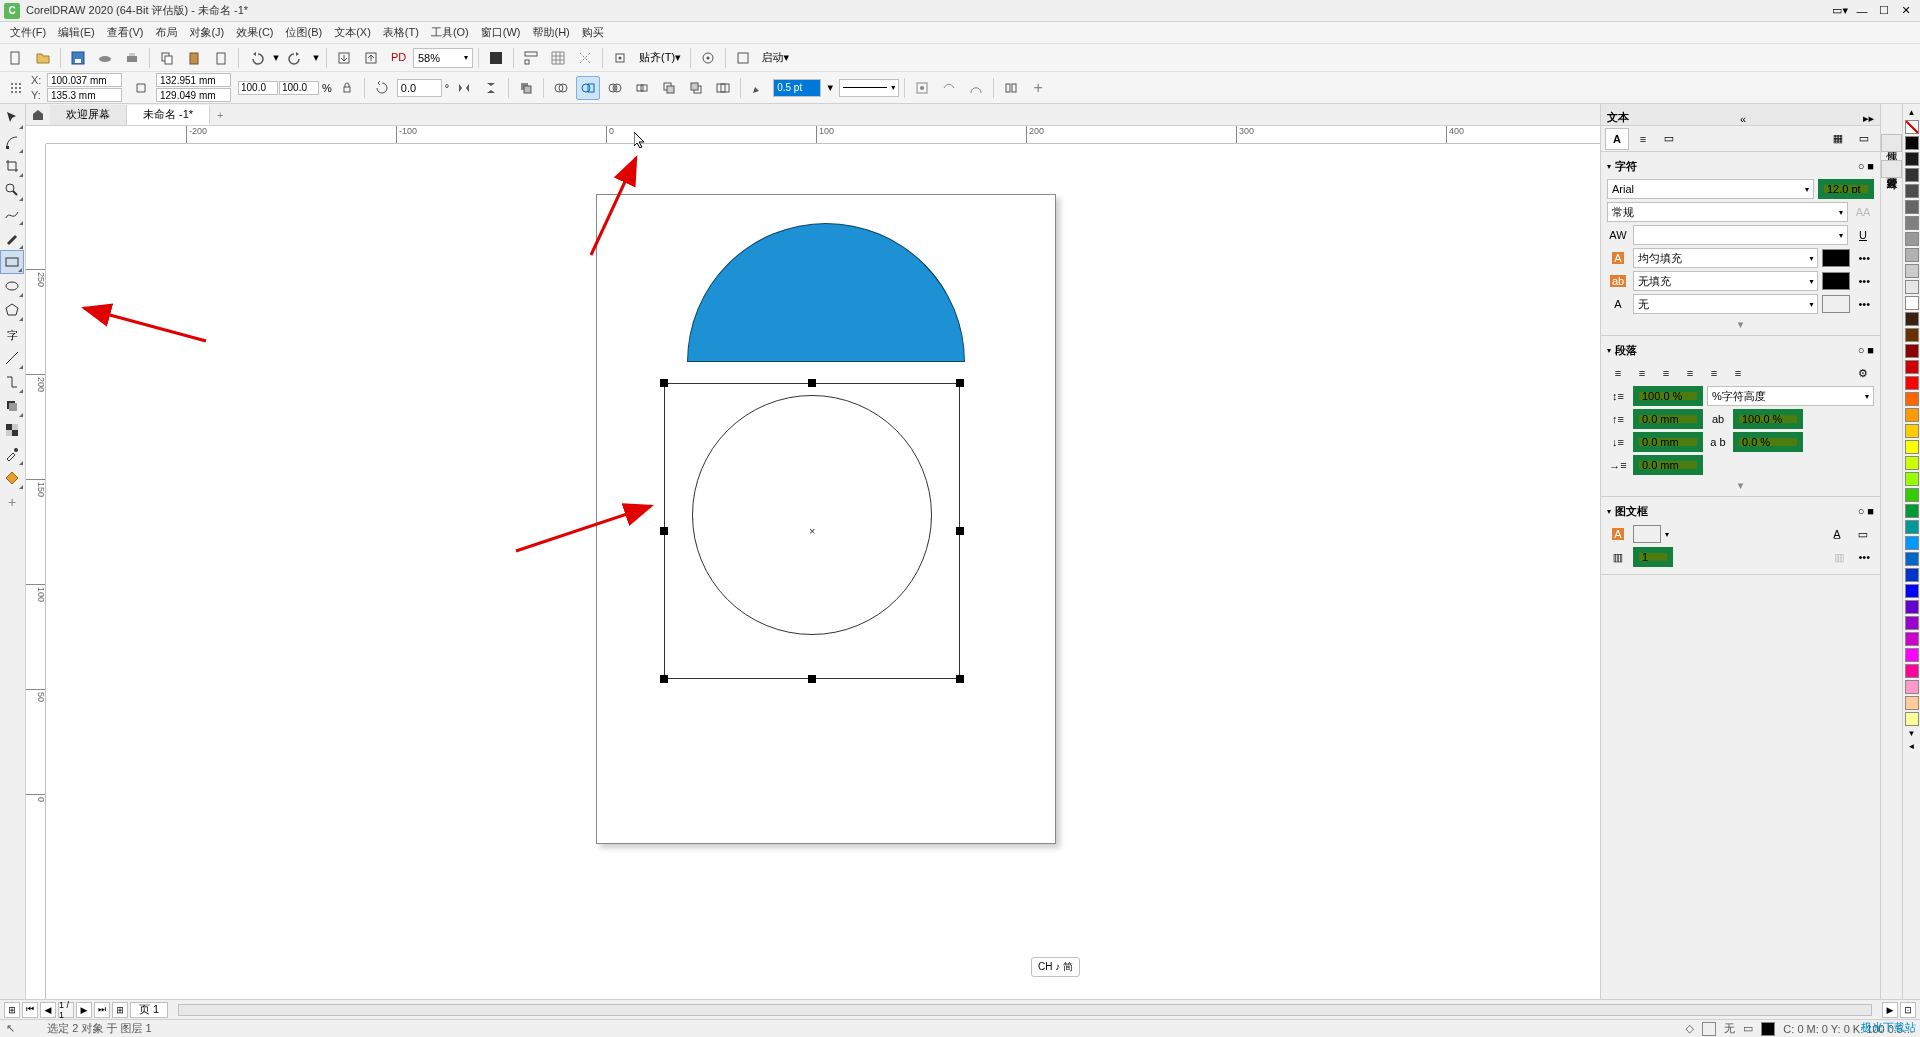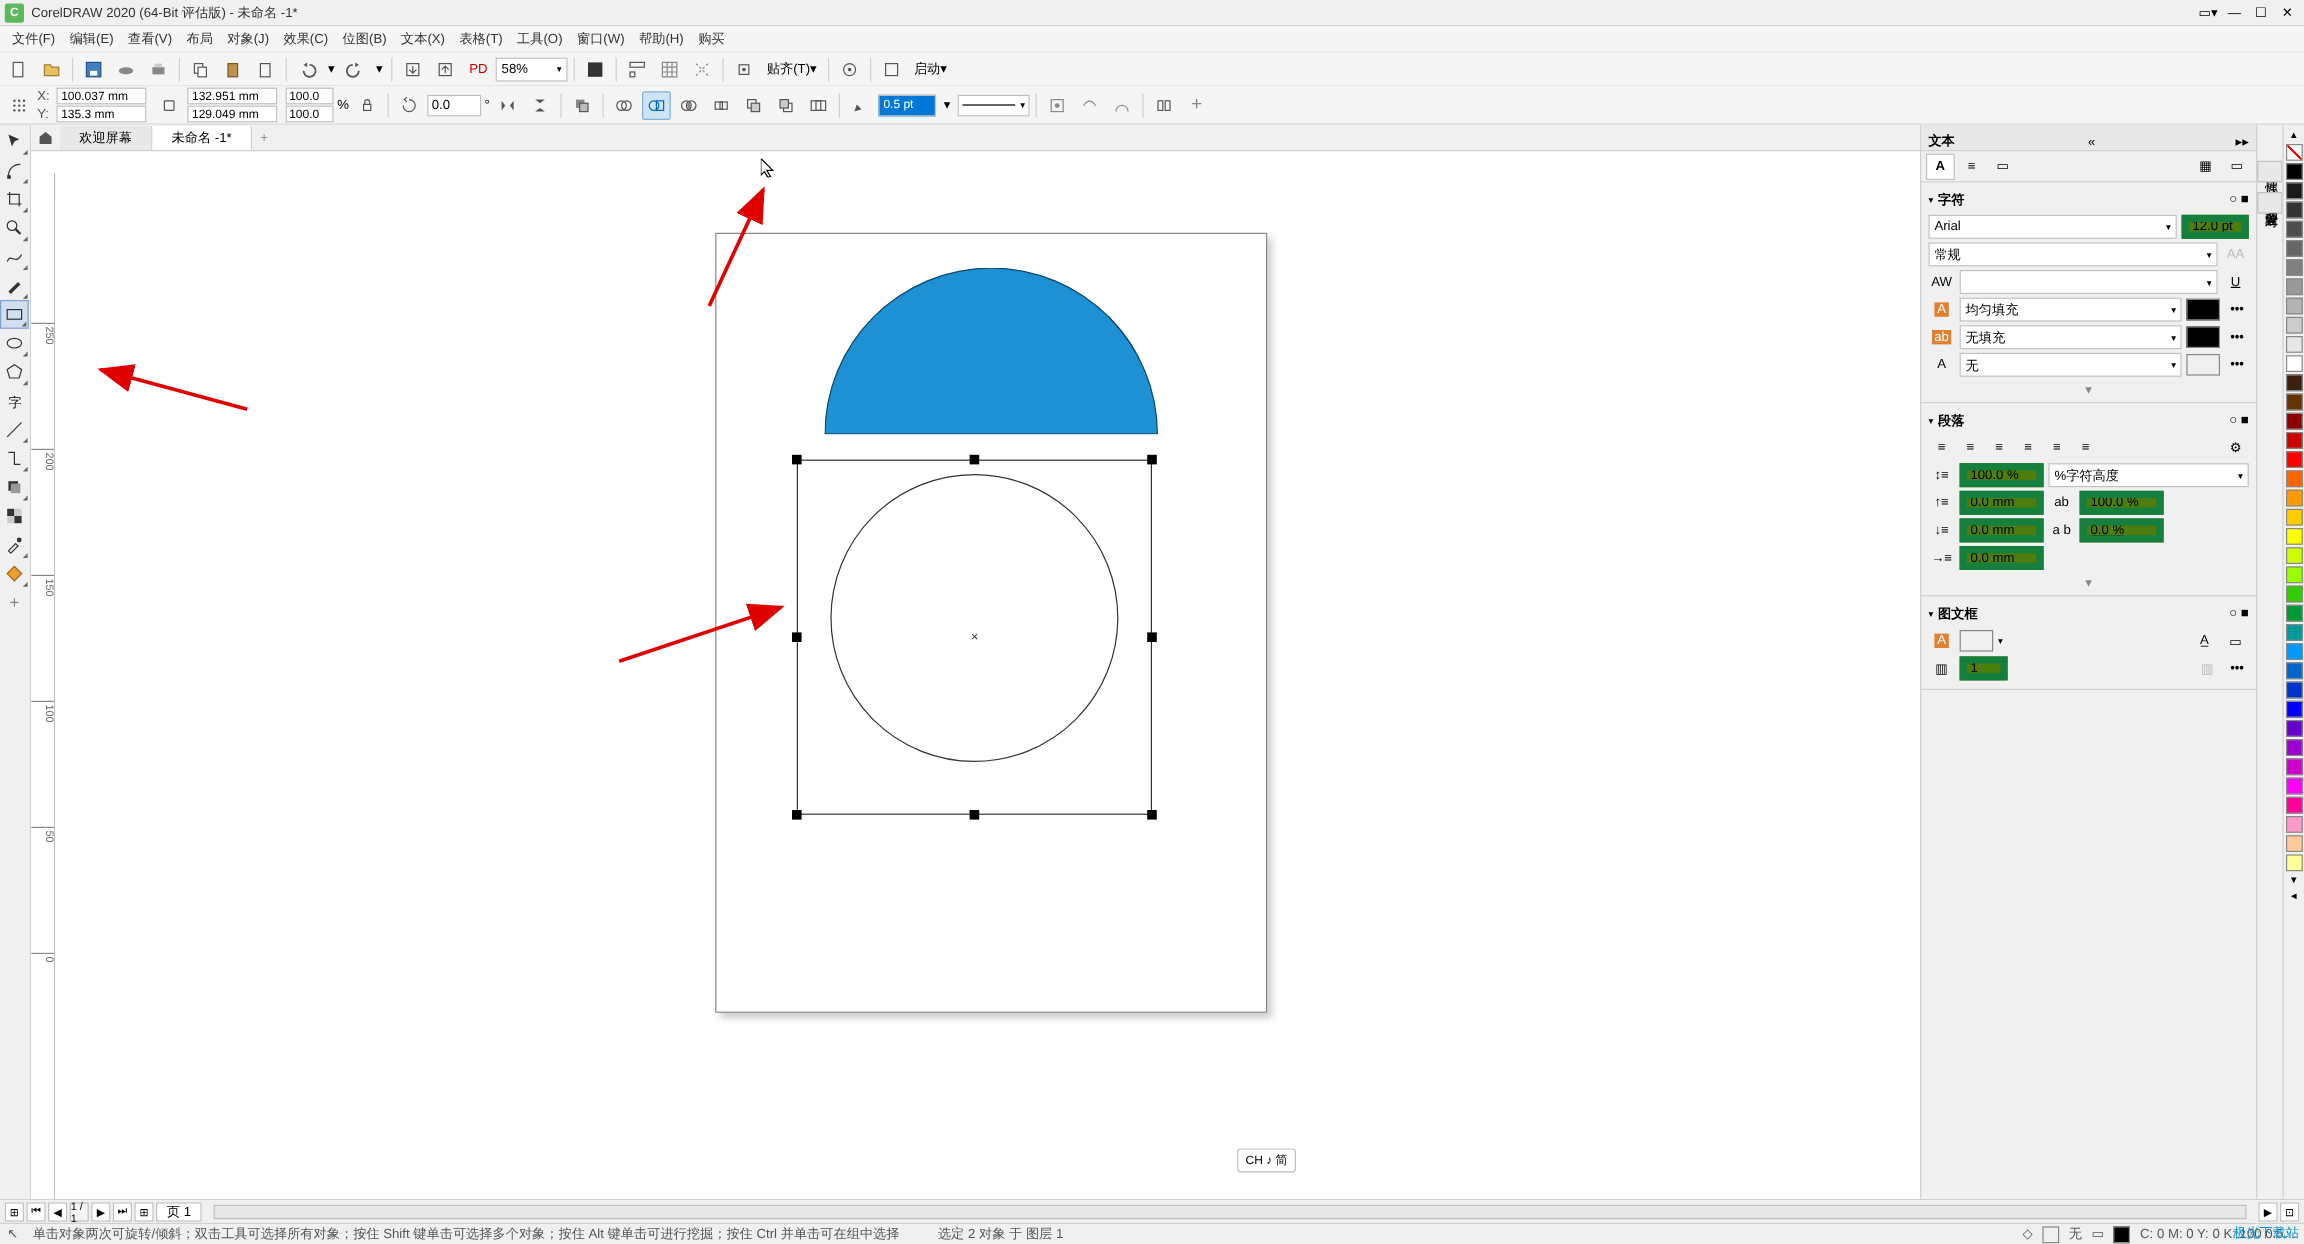--- a/index.html
+++ b/index.html
@@ -14,21 +14,21 @@
 .tbtn{width:24px;height:24px;display:flex;align-items:center;justify-content:center;cursor:pointer;border-radius:2px}
 .tbtn svg{width:16px;height:16px}
 .tsep{width:1px;height:20px;background:#d0d0d0;margin:0 2px}
 .zoomsel{width:60px;height:20px;border:1px solid #c0c0c0;display:flex;align-items:center;padding:0 4px;background:#fff}
 .zoomsel .dd{margin-left:auto;font-size:8px}
 .toolbar2{height:32px;background:#f5f5f5;display:flex;align-items:center;padding:0 4px;border-bottom:1px solid #d0d0d0;gap:3px}
 .coordbox{display:flex;flex-direction:column;gap:1px;margin-right:4px}
 .coordbox .row{display:flex;align-items:center;gap:2px}
 .coordbox .lbl{width:14px;color:#555}
 .coordbox input{width:75px;height:14px;border:1px solid #c0c0c0;padding:0 3px;font-size:10px}
-.pctcol{display:flex;flex-direction:column;gap:1px}
+.pctcol{display:flex;flex-direction:row;gap:1px}
 .pctcol input{width:40px;height:14px;border:1px solid #c0c0c0;padding:0 2px;font-size:10px}
 .rot{width:45px;height:18px;border:1px solid #c0c0c0;padding:0 3px;background:#fff}
 .outlinew{width:48px;height:18px;border:1px solid #c0c0c0;background:#0078d7;color:#fff;padding:0 3px;font-size:10px}
 .outlinesel{width:60px;height:18px;border:1px solid #c0c0c0;background:#fff;display:flex;align-items:center;padding:0 3px}
 .outlinesel .line{flex:1;height:1px;background:#000}
 .main{display:flex;height:calc(100% - 22px - 22px - 28px - 32px - 20px - 18px)}
 .toolbox{width:26px;background:#f0f0f0;border-right:1px solid #d0d0d0;display:flex;flex-direction:column;padding-top:2px}
 .tool{width:24px;height:24px;display:flex;align-items:center;justify-content:center;cursor:pointer;position:relative}
 .tool.active{background:#d0e0f0;border:1px solid #80a0d0}
 .tool .fly{position:absolute;bottom:1px;right:1px;width:0;height:0;border-left:4px solid transparent;border-bottom:4px solid #666}
@@ -520,20 +520,29 @@
         </div>
       <div class="tab">
           <span>欢迎屏幕</span>
         </div>
       <div class="tab active">
           <span>未命名 -1*</span>
         </div>
       <div class="addtab">+</div>
     </div>
     <div class="rulers">
+      <div class="hruler">
+        <div class="tick" style="left:140px">-200</div>
+        <div class="tick" style="left:350px">-100</div>
+        <div class="tick" style="left:560px">0</div>
+        <div class="tick" style="left:770px">100</div>
+        <div class="tick" style="left:980px">200</div>
+        <div class="tick" style="left:1190px">300</div>
+        <div class="tick" style="left:1400px">400</div>
+      </div>
       <div class="vruler">
         <div class="tick" style="top:650px">0</div>
         <div class="tick" style="top:545px">50</div>
         <div class="tick" style="top:440px">100</div>
         <div class="tick" style="top:335px">150</div>
         <div class="tick" style="top:230px">200</div>
         <div class="tick" style="top:125px">250</div>
       </div>
       <div class="canvas">
         <div class="page">
@@ -795,21 +804,20 @@
   <div class="ptab">
       <span>页 1</span>
     </div>
   <div style="flex:1;height:12px;background:#e8e8e8;border:1px solid #c0c0c0;margin:0 8px"></div>
   <div class="pbtn">▶</div>
   <div class="pbtn">⊡</div>
 </div>
 
 <div class="statusbar">
   <span>↖</span>
-  <span>单击对象两次可旋转/倾斜；双击工具可选择所有对象；按住 Shift 键单击可选择多个对象；按住 Alt 键单击可进行挖掘；按住 Ctrl 并单击可在组中选择</span>
   <span style="margin-left:20px">选定 2 对象 于 图层 1</span>
   <div class="sright">
     <span>◇</span>
     <div class="swatch nocol" style="position:relative">
         <div style="position:absolute;inset:0" class="nocol"></div>
       </div>
     <span>无</span>
     <span>▭</span>
     <div class="swatch" style="background:#000"></div>
     <span>C: 0 M: 0 Y: 0 K: 100 0.5…</span>

